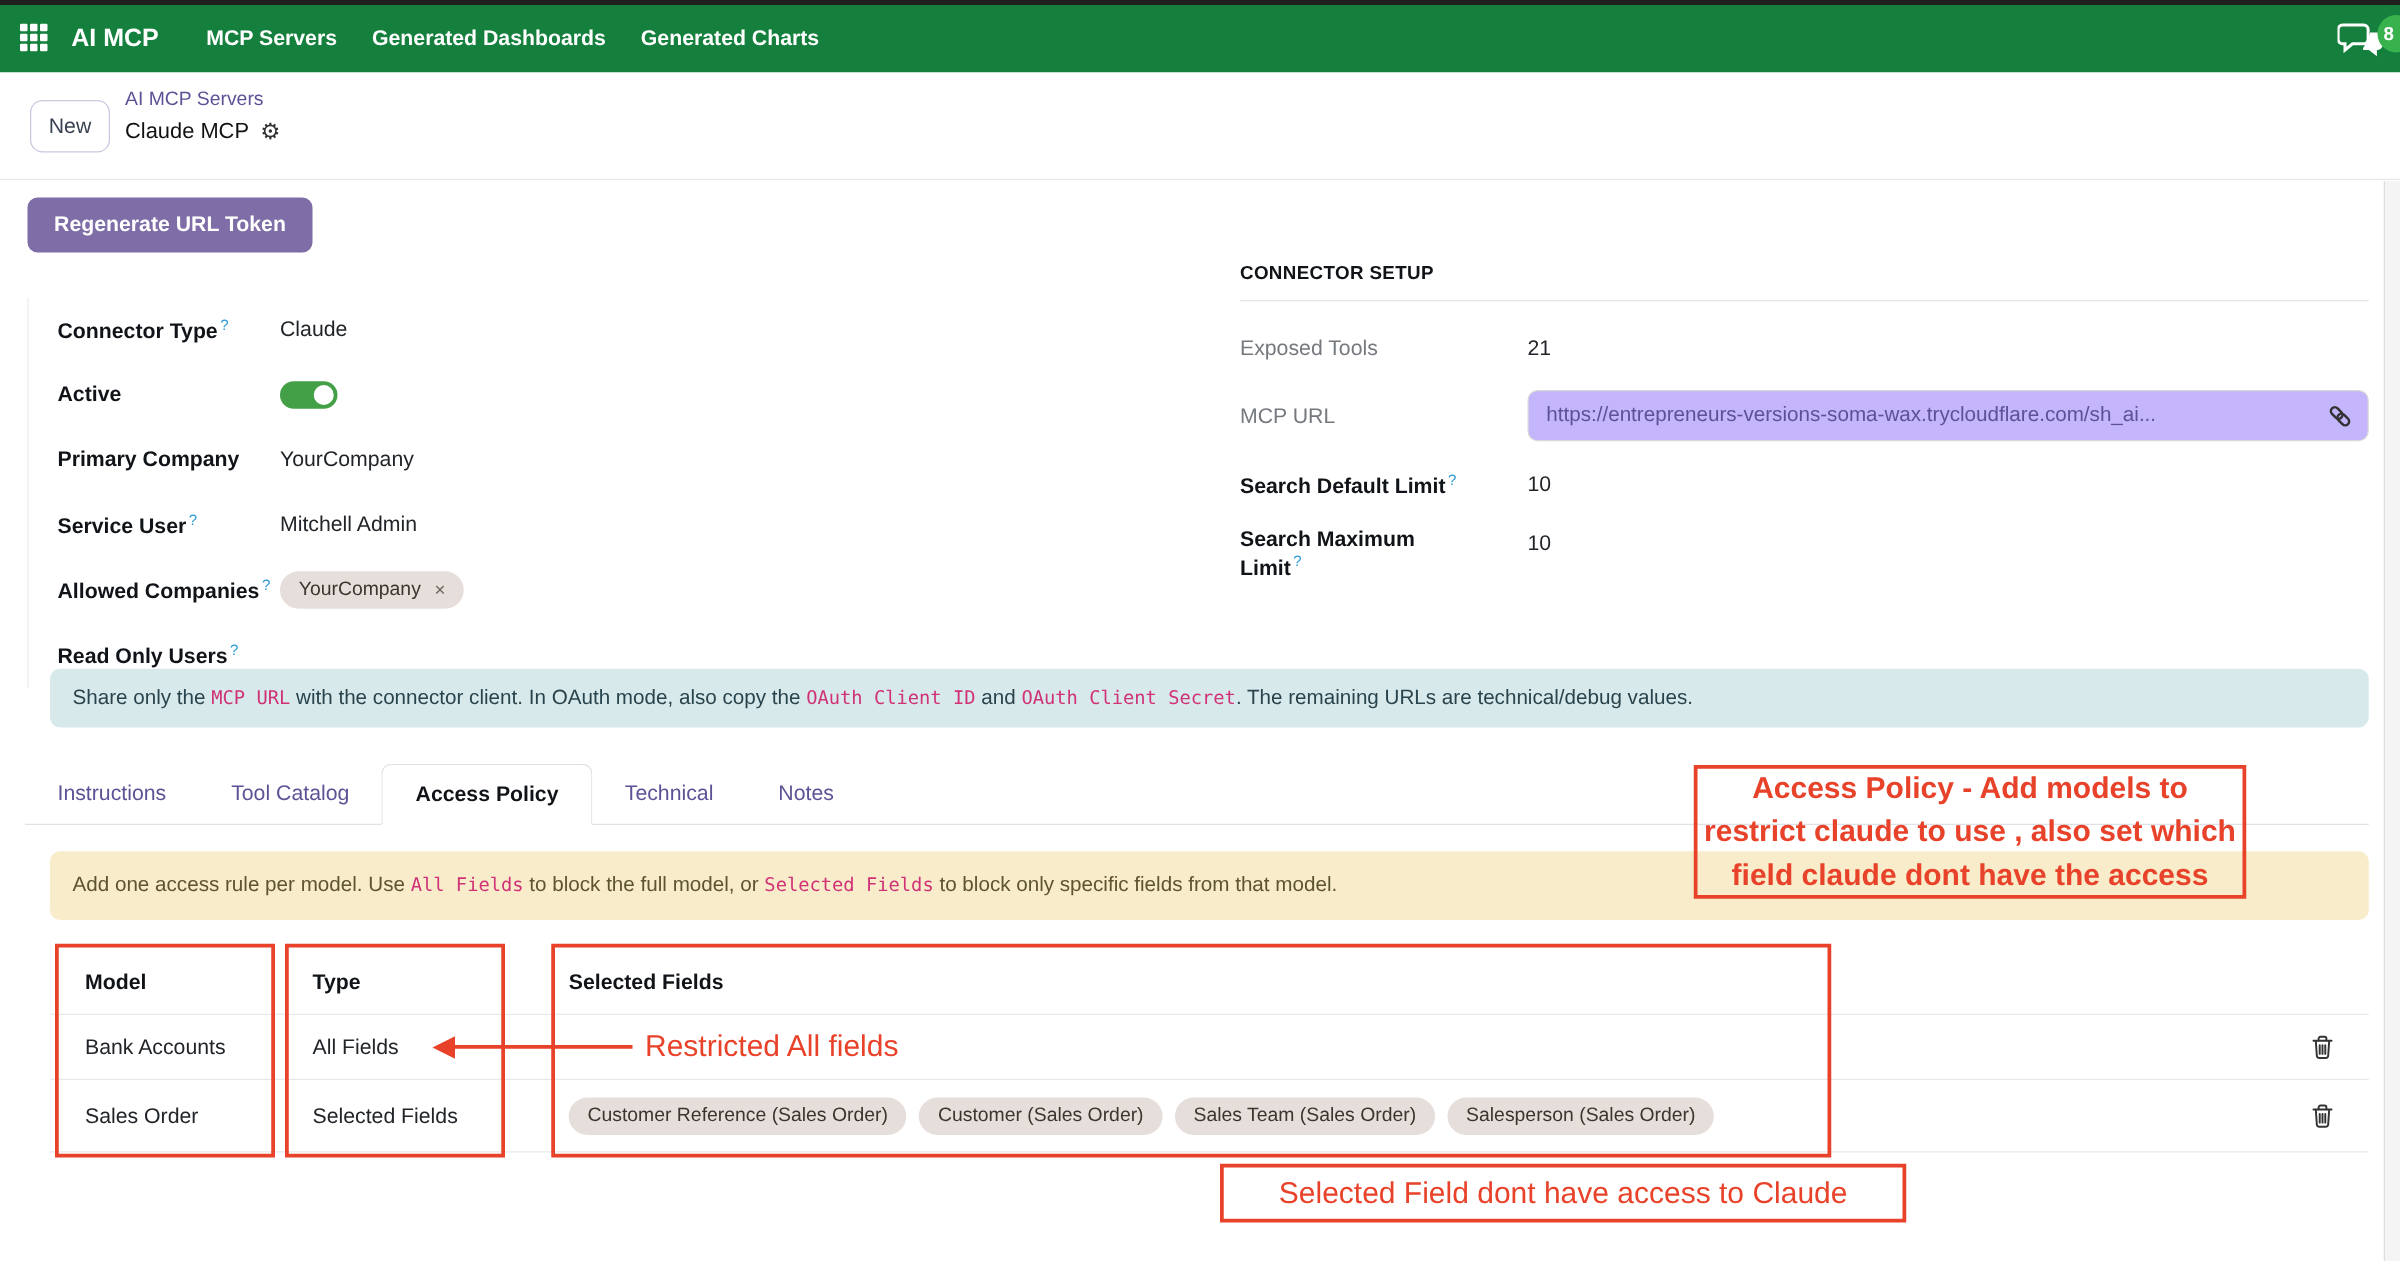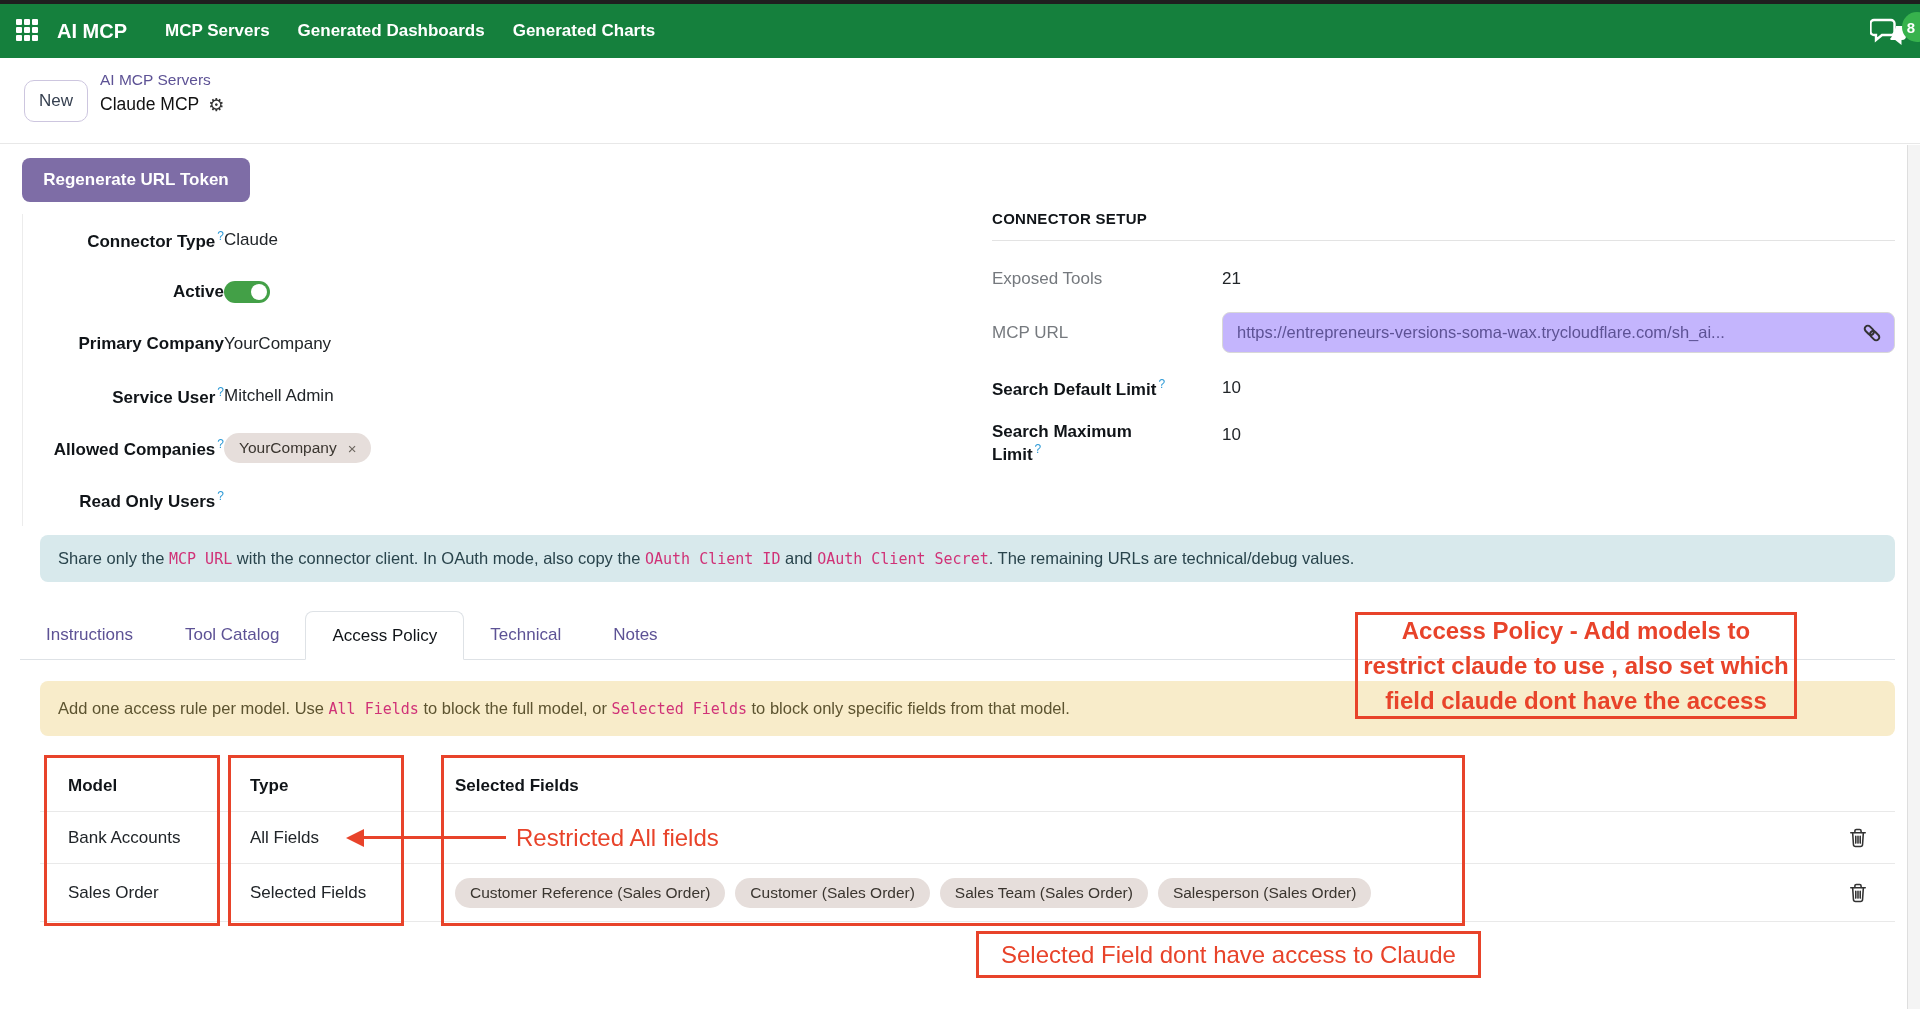--- a/index.html
+++ b/index.html
@@ -40,22 +40,22 @@
   .bc-current { color:#111; font-size:17.5px; margin-top:5px; display:flex; align-items:center; gap:9px; }
   .gear { font-size:18px; color:#333; cursor:pointer; line-height:1; }
 
   
   .regen-btn { position:absolute; left:22px; top:158px; width:228px; height:44px;
     background:#7e6da6; border:none; border-radius:8px; color:#fff;
     font-size:17px; font-weight:600; font-family:inherit;
     display:flex; align-items:center; justify-content:center; cursor:pointer; }
 
   
-  .left-fields { position:absolute; left:22px; top:214px; width:940px;
-    border-left:1px solid #ececec;text-align:right; }
+  .left-fields { position:absolute; left:22px; top:238px; width:940px;
+    border-left:1px solid #ececec; }
   .frow { display:flex; align-items:center; height:52px; padding-left:23px; }
   .flabel { width:178px; font-size:17px; font-weight:700; color:#101418; flex:none; }
   sup.help { font-size:12px; color:#2e9ad6; font-weight:400; margin-left:2px; }
   .fvalue { font-size:17px; color:#212529; }
   .toggle { width:46px; height:22px; border-radius:999px; background:#43a047; position:relative; cursor:pointer; }
   .toggle .knob { position:absolute; top:3px; right:3px; width:16px; height:16px; border-radius:50%; background:#fff; }
   .pill { display:inline-flex; align-items:center; gap:11px; background:#e6dedb;
     border-radius:999px; padding:6px 15px; font-size:15.5px; color:#3a352f; cursor:pointer; }
   .pill .x { color:#6b655e; font-size:15px; cursor:pointer; }
 
@@ -80,21 +80,21 @@
   .alert-info { top:535px; height:47px; background:#d8e9ec; color:#29444c; }
   .alert-warn { top:681px; height:55px; background:#f8ecca; color:#5d5430; }
   .code { font-family:"DejaVu Sans Mono", monospace; color:#d03277; font-size:15px; }
 
   
   .tabs { position:absolute; left:20px; top:611px; width:1875px; height:49px;
     display:flex; align-items:flex-end; border-bottom:1px solid #dee2e6; }
   .tab { height:48px; display:flex; align-items:center; padding:0 26px;
     font-size:17px; color:#5d5295; cursor:pointer; }
   .tab.active { background:#fff; border:1px solid #dee2e6; border-bottom:1px solid #fff;
-    border-radius:8px 8px 0 0; color:#101418; font-weight:400; height:49px; margin-bottom:-1px; }
+    border-radius:8px 8px 0 0; color:#101418; font-weight:700; height:49px; margin-bottom:-1px; }
 
   
   .acc-table { position:absolute; left:40px; top:760px; width:1855px; }
   .trow { display:flex; align-items:center; border-bottom:1px solid #e9e9e9; }
   .trow.hdr { height:52px; }
   .trow.r1 { height:52px; }
   .trow.r2 { height:58px; }
   .trow.addl { height:44px; border-bottom:1px solid #e3e3e3; }
   .c-model { width:185px; padding-left:28px; flex:none; }
   .c-type  { width:215px; padding-left:25px; flex:none; }
@@ -102,21 +102,21 @@
   .c-trash { width:75px; flex:none; display:flex; justify-content:center; }
   .hdr .cell-txt { font-weight:700; color:#101418; }
   .trash-btn { background:none; border:none; padding:4px; cursor:pointer; display:flex; }
   .add-line { color:#5d5295; font-size:17px; padding-left:28px; cursor:pointer; }
 
   
   .anno { position:absolute; z-index:20; pointer-events:none; }
   .anno-frame { border:3px solid #e8432a; background:transparent; }
   .anno-text { color:#e8432a; font-size:24px; display:flex; align-items:center; justify-content:center; text-align:center; }
   .note-top  { left:1355px; top:612px; width:442px; height:107px; line-height:35px;font-weight:bold; }
-  .note-bottom { left:976px; top:931px; width:505px; height:47px; }
+  .note-bottom { left:976px; top:931px; width:549px; height:47px; }
   .col-box-a { left:44px;  top:755px; width:176px;  height:171px; }
   .col-box-b { left:228px; top:755px; width:176px;  height:171px; }
   .col-box-c { left:441px; top:755px; width:1024px; height:171px; }
   .arrow-line { left:364px; top:836px; width:142px; height:3px; background:#e8432a; }
   .arrow-head { left:346px; top:829px; width:0; height:0;
     border-top:9px solid transparent; border-bottom:9px solid transparent;
     border-right:18px solid #e8432a; }
   .arrow-label { left:516px; top:824px; font-size:24px; color:#e8432a; }
 
   

